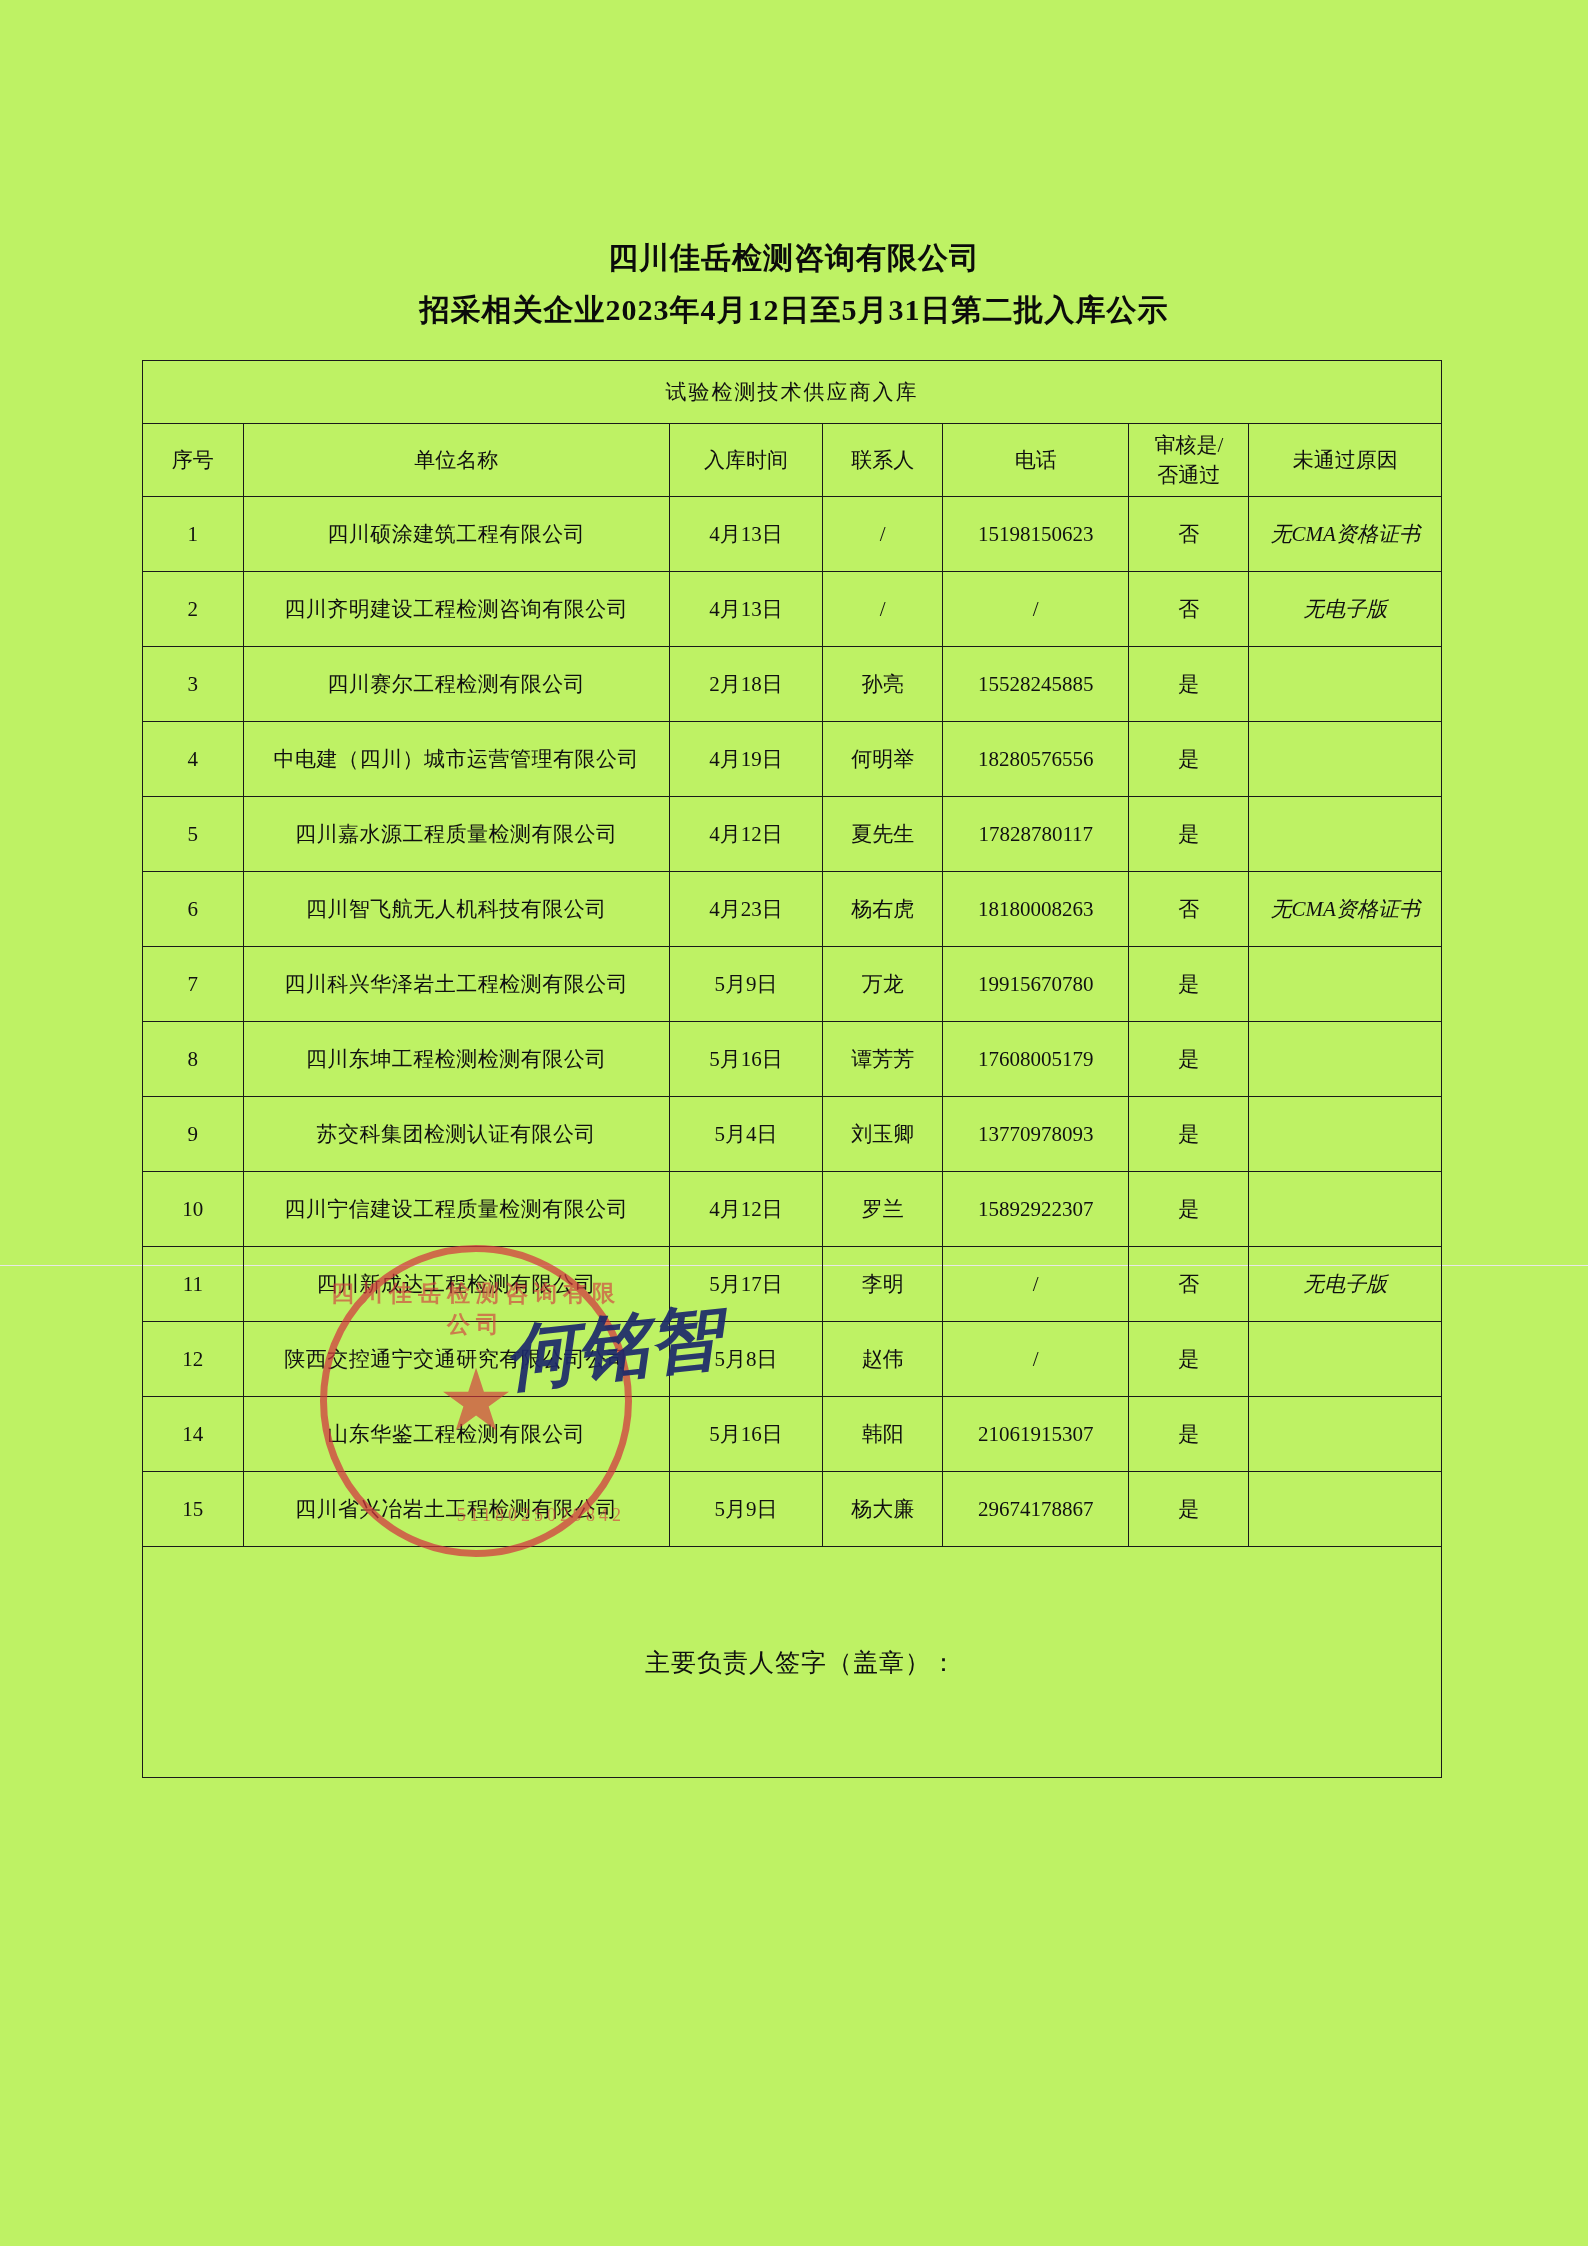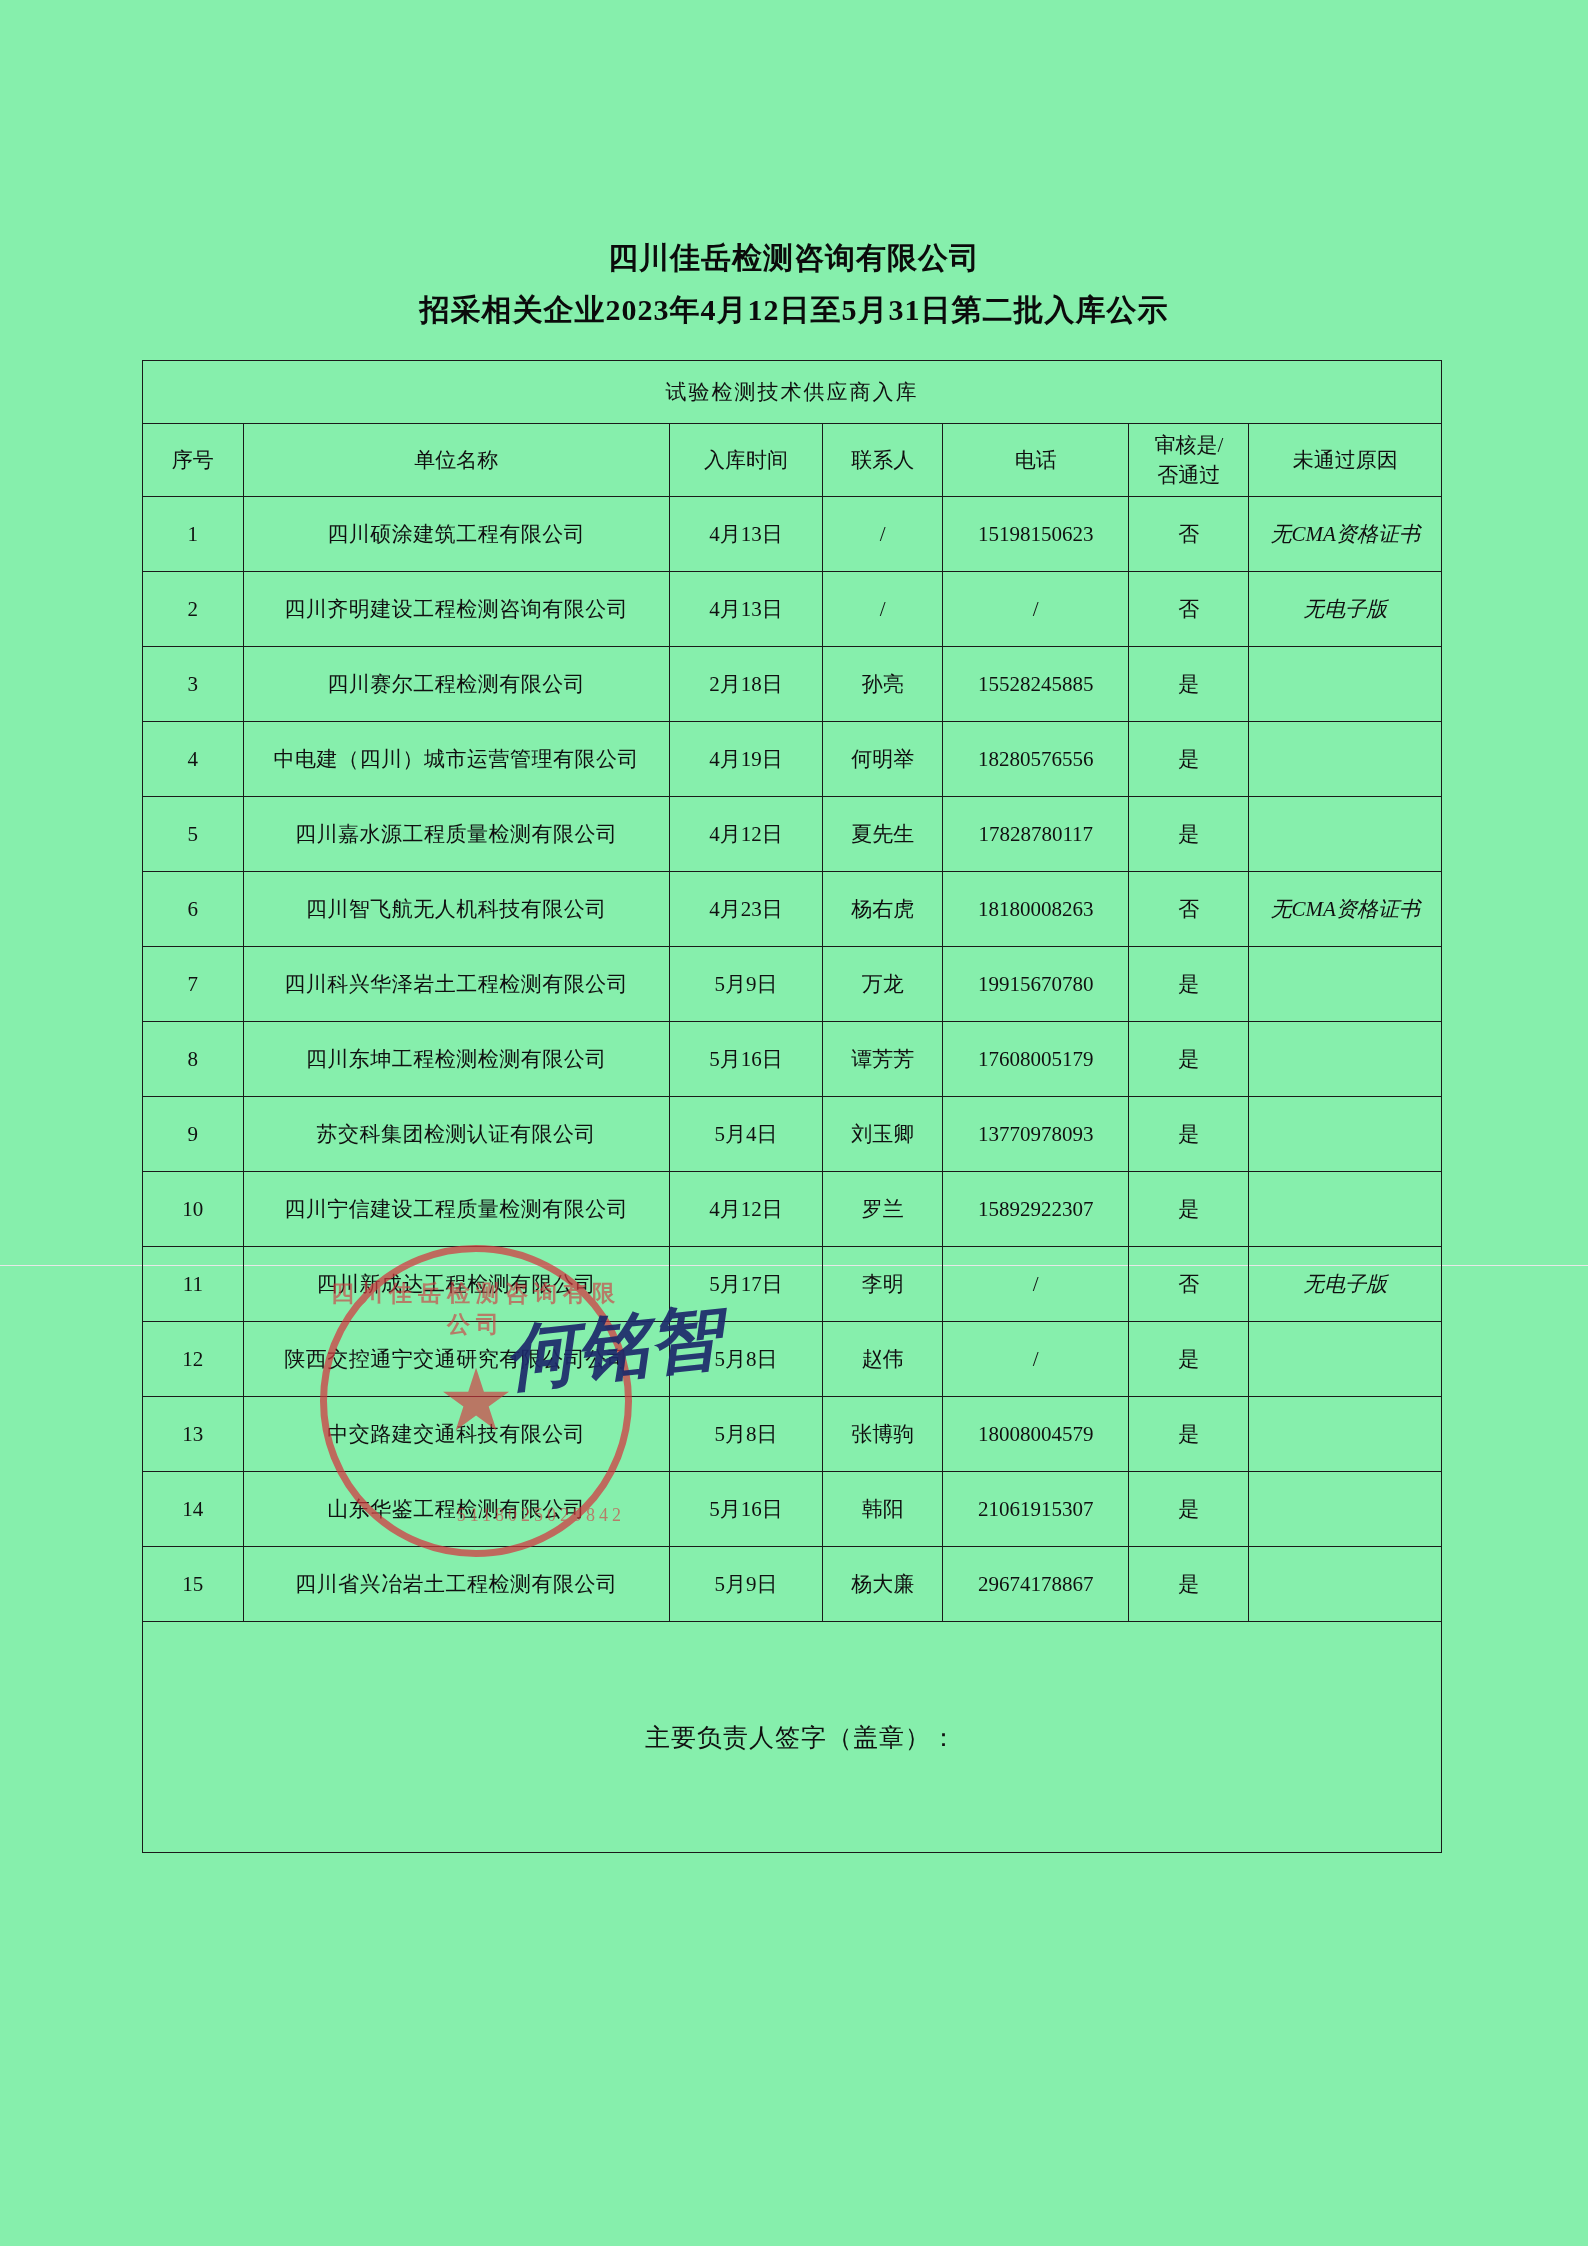--- a/index.html
+++ b/index.html
@@ -13,21 +13,21 @@
     font-family: "Liberation Serif", "DejaVu Serif", serif;
     color: #111111;
     position: relative;
     overflow: hidden;
   }
   .page {
     position: absolute;
     left: 0; top: 0;
     width: 1588px;
     height: 2246px;
-    background: #86efac;
+    background: #bef264;
   }
   .title-block {
     position: absolute;
     left: 0;
     top: 232px;
     width: 1588px;
     text-align: center;
   }
   .title-line {
     font-size: 30px;
@@ -303,29 +303,20 @@
           <tr class="body-row">
             <td class="">12</td>
             <td class="name-cell">陕西交控通宁交通研究有限公司公司</td>
             <td class="">5月8日</td>
             <td class="">赵伟</td>
             <td class="">/</td>
             <td class="pass-cell">是</td>
             <td class="reason-cell"></td>
           </tr>
           <tr class="body-row">
-            <td class="">13</td>
-            <td class="name-cell">中交路建交通科技有限公司</td>
-            <td class="">5月8日</td>
-            <td class="">张博驹</td>
-            <td class="">18008004579</td>
-            <td class="pass-cell">是</td>
-            <td class="reason-cell"></td>
-          </tr>
-          <tr class="body-row">
             <td class="">14</td>
             <td class="name-cell">山东华鉴工程检测有限公司</td>
             <td class="">5月16日</td>
             <td class="">韩阳</td>
             <td class="">21061915307</td>
             <td class="pass-cell">是</td>
             <td class="reason-cell"></td>
           </tr>
           <tr class="body-row">
             <td class="">15</td>

